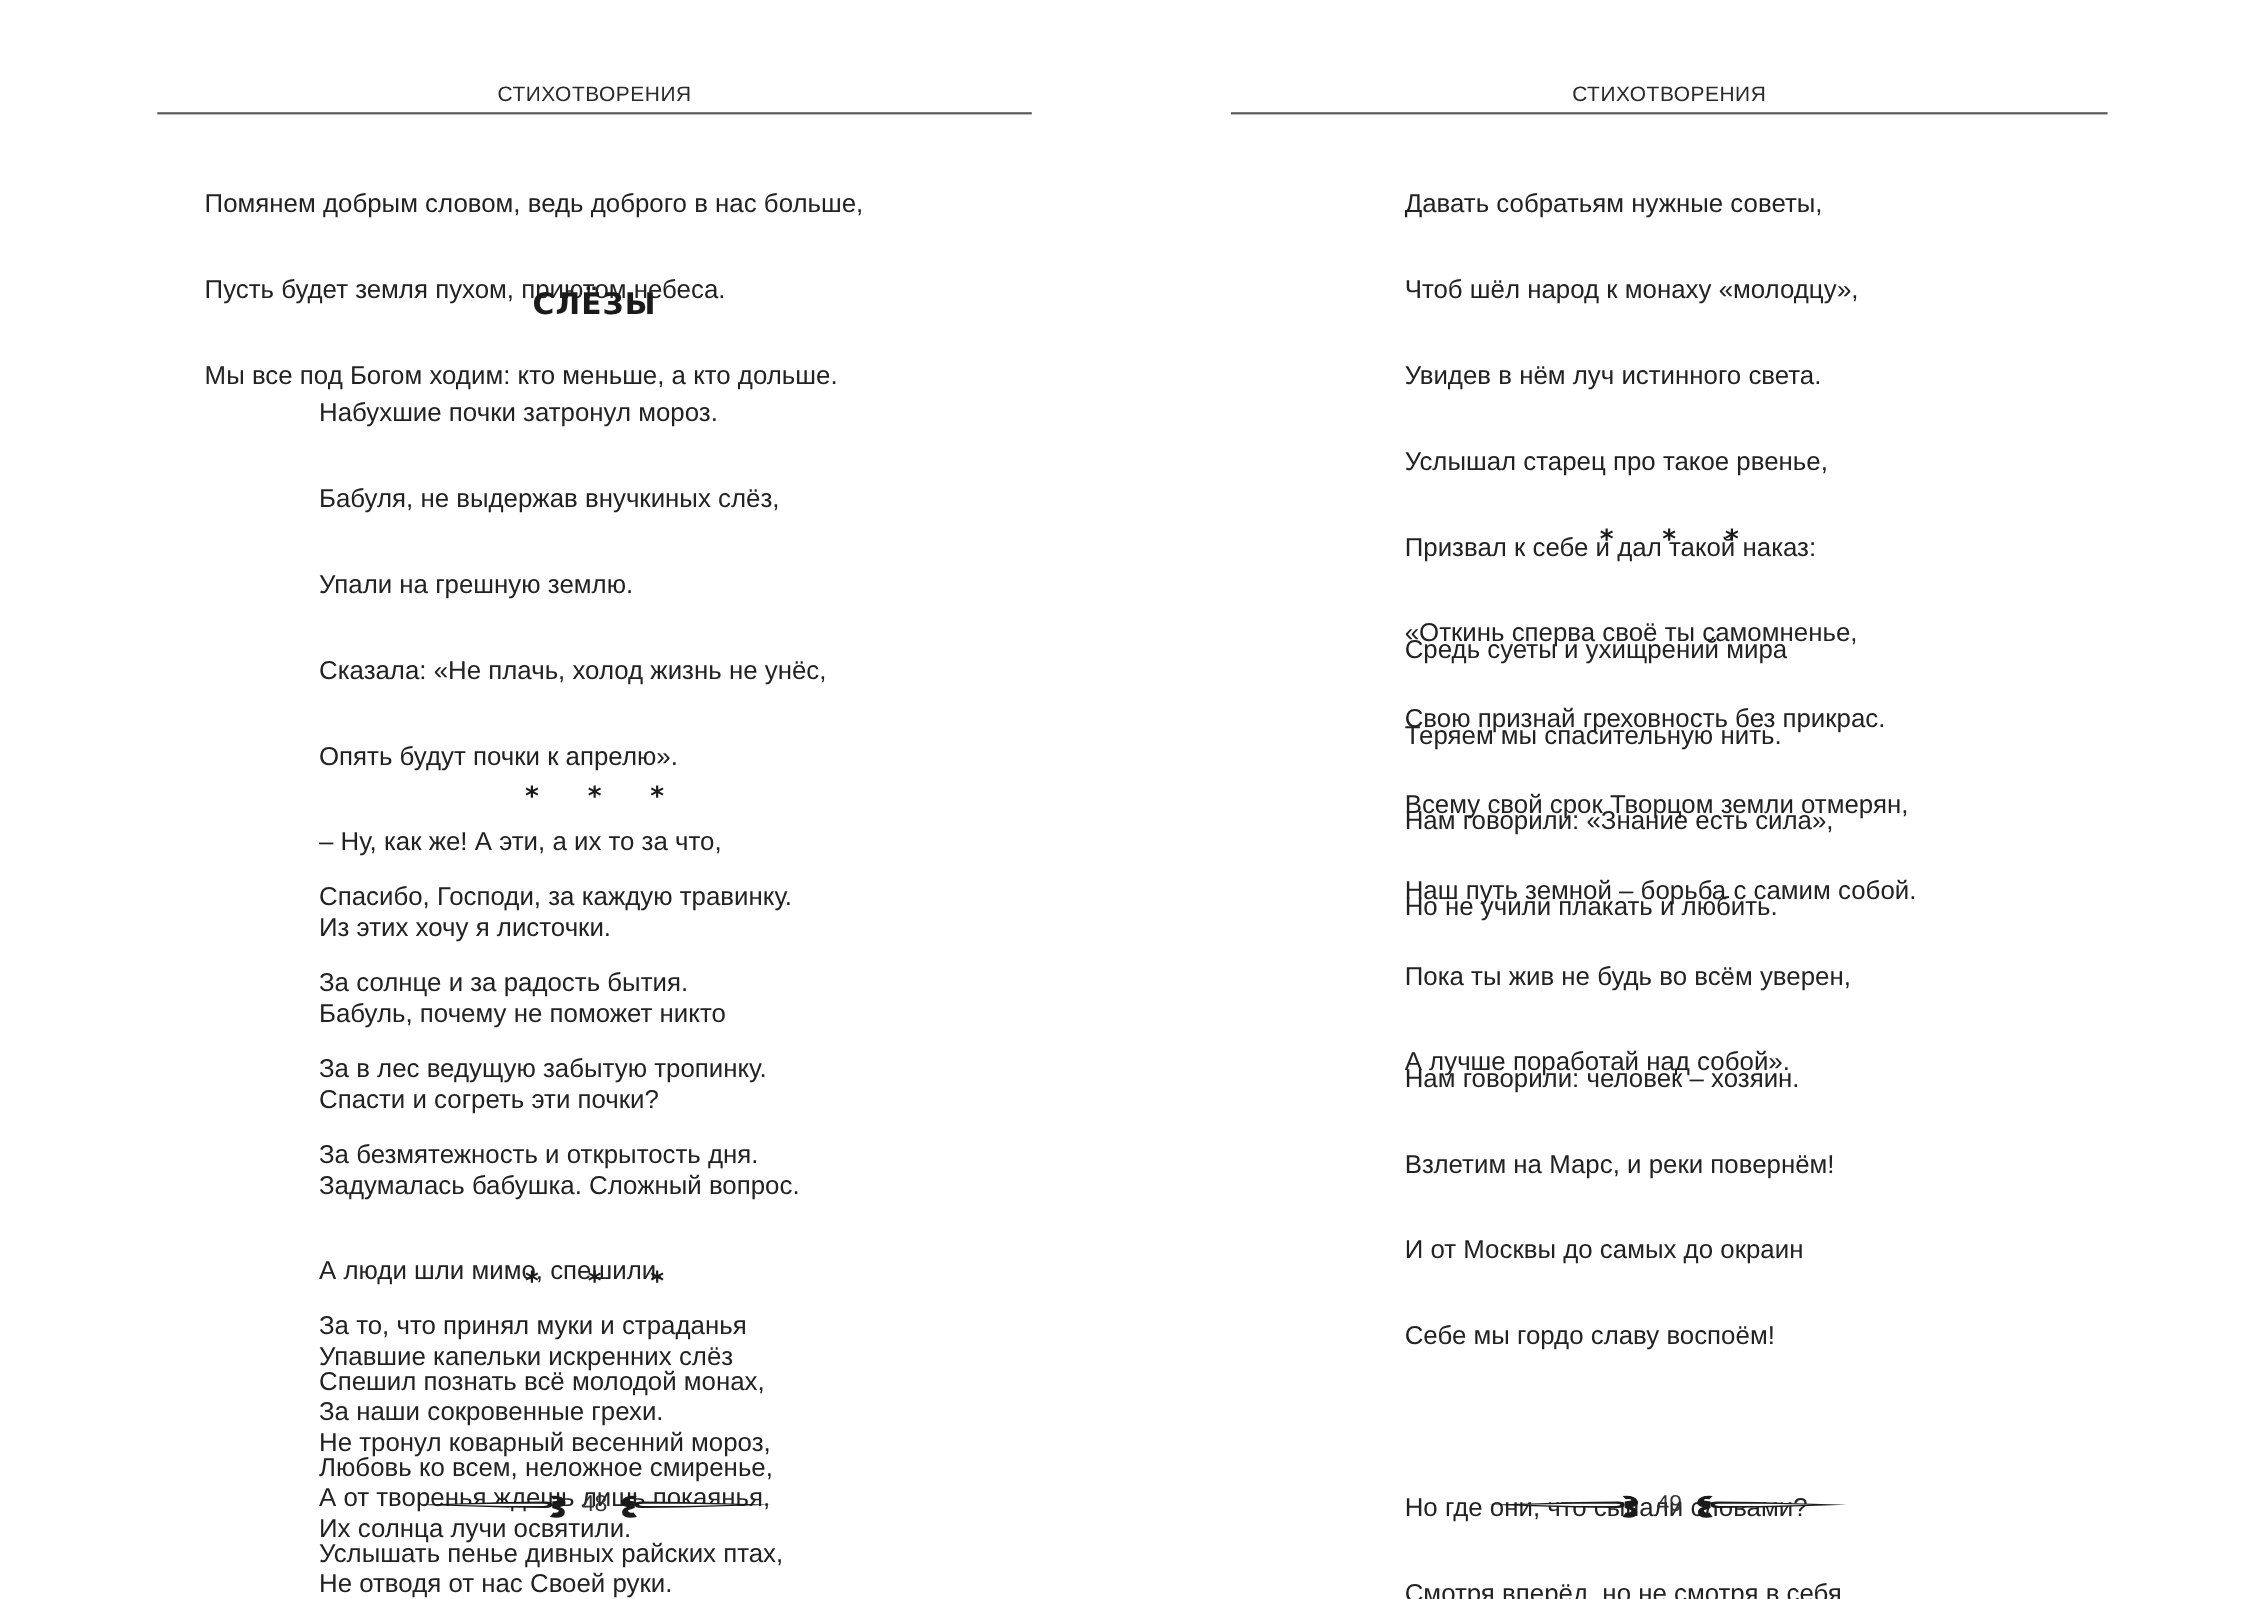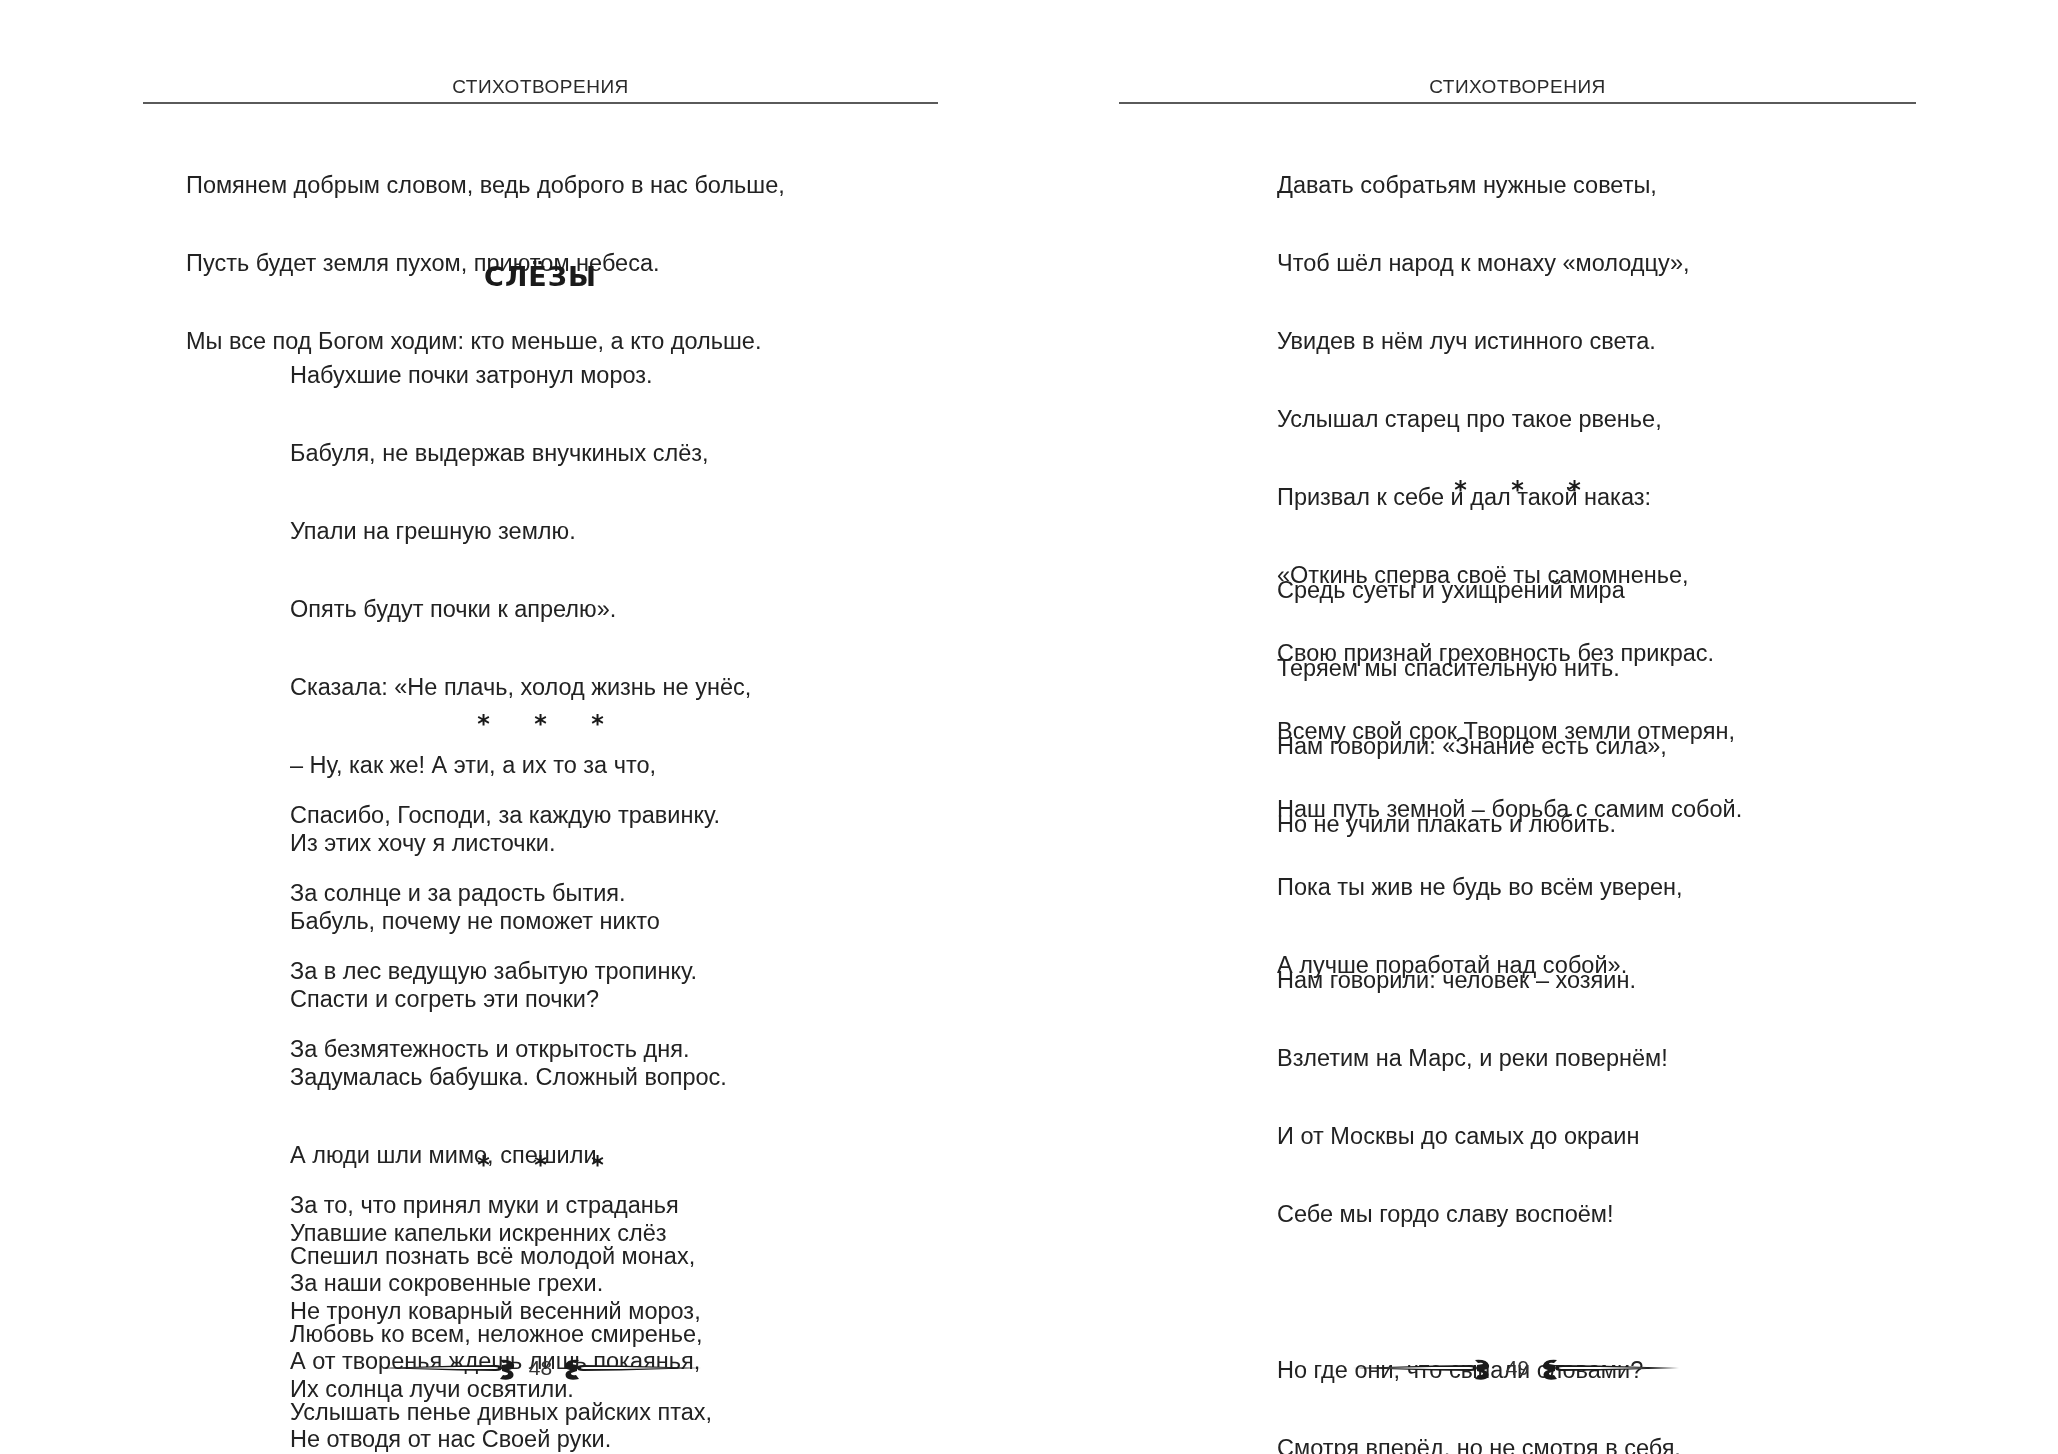--- a/index.html
+++ b/index.html
@@ -113,22 +113,22 @@
     <span class="line">Пусть будет земля пухом, приютом небеса.</span>
     <span class="line">Мы все под Богом ходим: кто меньше, а кто дольше.</span>
   </div>
 
   <div class="poem-title" style="top:262px;">СЛЁЗЫ</div>
 
   <div class="block" style="left:147px; top:310px;">
     <span class="line">Набухшие почки затронул мороз.</span>
     <span class="line">Бабуля, не выдержав внучкиных слёз,</span>
     <span class="line">Упали на грешную землю.</span>
+    <span class="line">Сказала: «Не плачь, холод жизнь не унёс,</span>
     <span class="line">Опять будут почки к апрелю».</span>
-    <span class="line">Сказала: «Не плачь, холод жизнь не унёс,</span>
     <span class="line">– Ну, как же! А эти, а их то за что,</span>
     <span class="line">Из этих хочу я листочки.</span>
     <span class="line">Бабуль, почему не поможет никто</span>
     <span class="line">Спасти и согреть эти почки?</span>
     <span class="line">Задумалась бабушка. Сложный вопрос.</span>
     <span class="line">А люди шли мимо, спешили.</span>
     <span class="line">Упавшие капельки искренних слёз</span>
     <span class="line">Не тронул коварный весенний мороз,</span>
     <span class="line">Их солнца лучи освятили.</span>
   </div>

